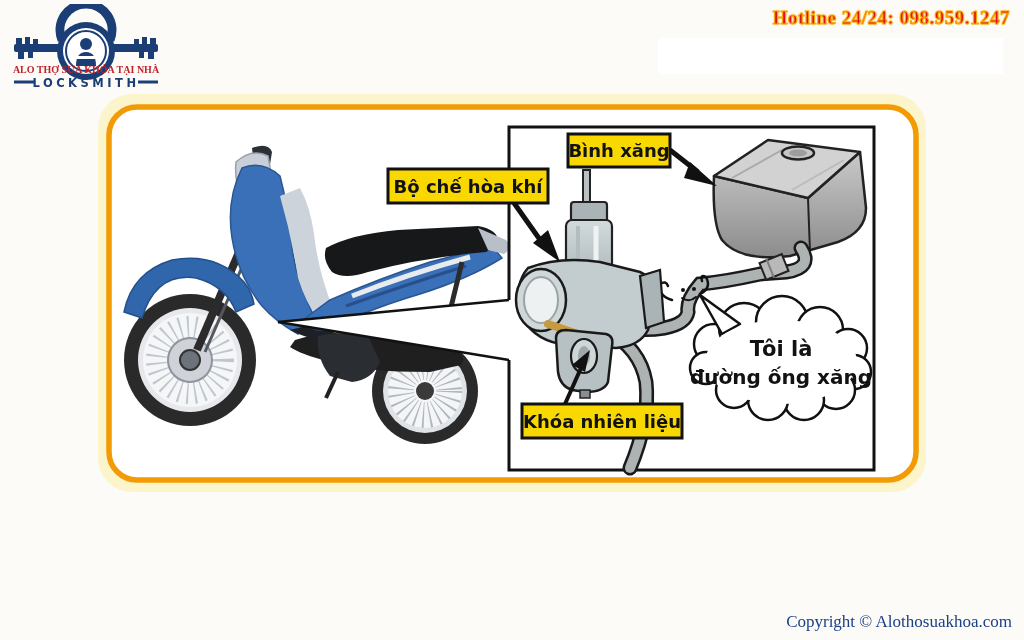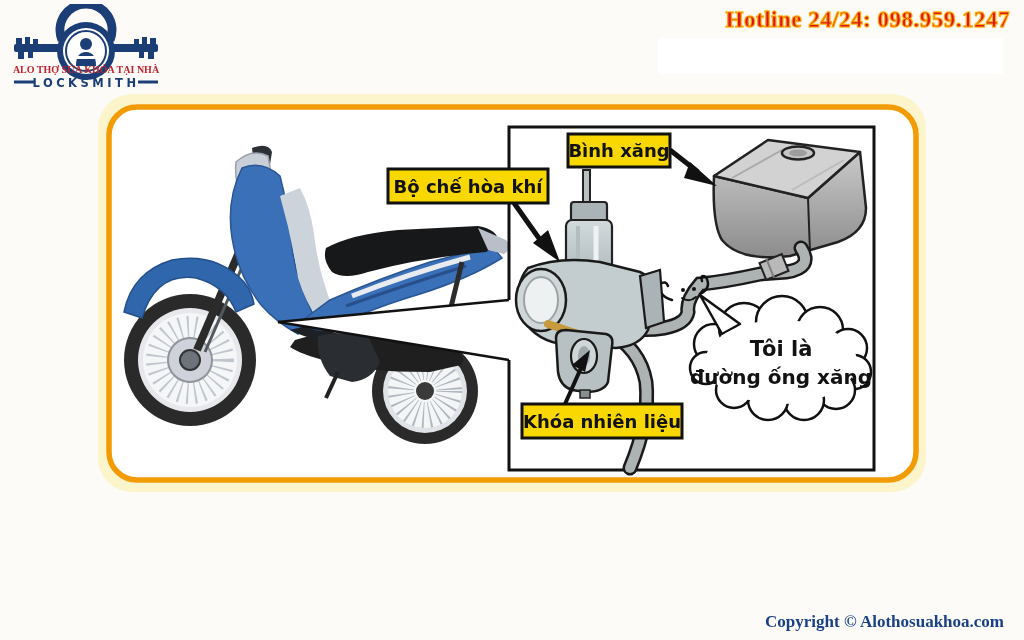--- a/index.html
+++ b/index.html
@@ -2,28 +2,28 @@
 <html><head>
 <meta charset="utf-8">
 <style>
   html,body{margin:0;padding:0;}
   body{background:#ffffff;font-family:"DejaVu Sans",sans-serif;}
   .stage{position:relative;width:1024px;height:640px;background:#fcfbf8;overflow:hidden;}
   .white-strip{position:absolute;left:658px;top:38px;width:345px;height:36px;background:#ffffff;}
   .logo-svg{position:absolute;left:8px;top:4px;width:156px;height:86px;}
   .hotline{
     position:absolute;top:7px;right:14px;
-    font-family:"Liberation Serif",serif;font-weight:700;font-size:23px;
+    font-family:"Liberation Serif",serif;font-weight:700;font-size:19px;
     color:#e0121b;-webkit-text-stroke:1px #f9a800;
     text-shadow:0 0 1px #f9a800,0 0 2px #f9b500;
     letter-spacing:.5px;white-space:nowrap;
   }
   .copyright{
-    position:absolute;bottom:8px;right:20px;
-    font-family:"Liberation Serif",serif;font-weight:700;font-size:17px;
+    position:absolute;bottom:8px;right:12px;
+    font-family:"Liberation Serif",serif;font-weight:400;font-size:17px;
     color:#1a4186;white-space:nowrap;
   }
   .scene{position:absolute;left:0;top:0;width:1024px;height:640px;}
   .lbl-text{font-family:"DejaVu Sans",sans-serif;font-weight:700;font-size:18px;fill:#121212;}
   .cloud-text{font-family:"DejaVu Sans",sans-serif;font-weight:600;fill:#121212;}
   .logo-red-text{font-family:"Liberation Serif",serif;font-weight:700;font-size:10px;fill:#c2232b;}
   .logo-navy-text{font-family:"DejaVu Sans",sans-serif;font-weight:700;font-size:11.5px;fill:#1c3e77;letter-spacing:3.5px;}
 </style>
 </head>
 <body>

